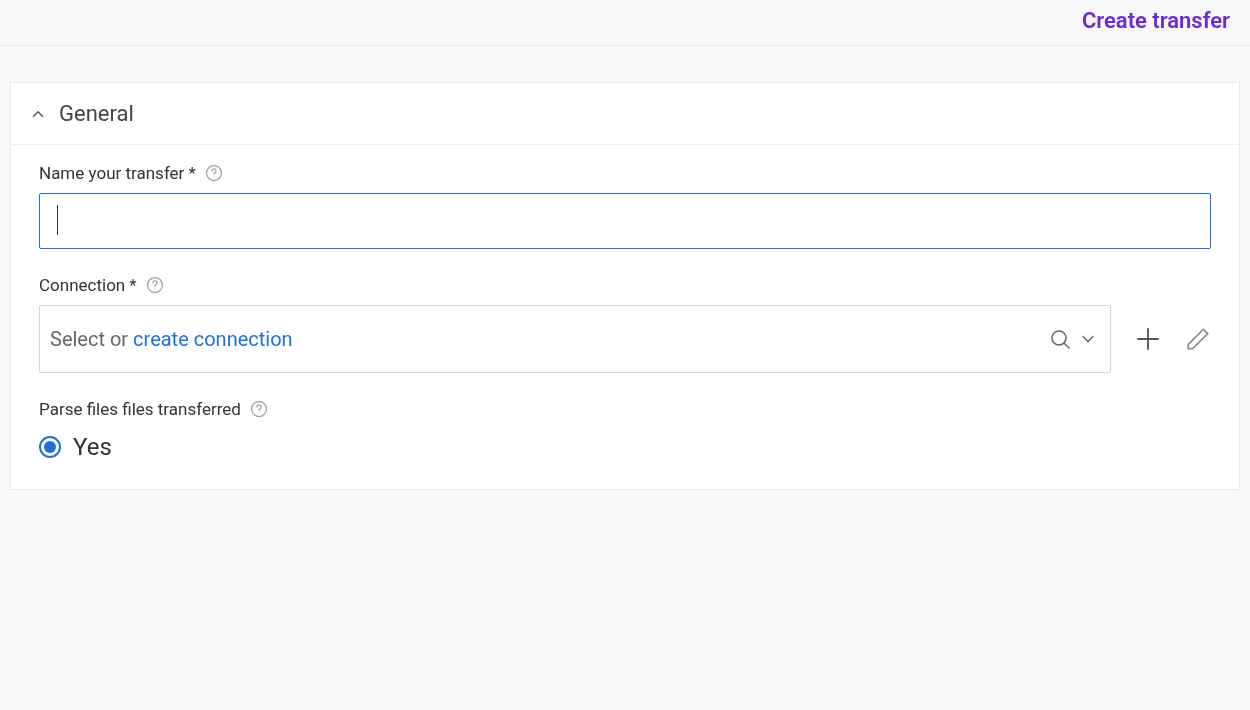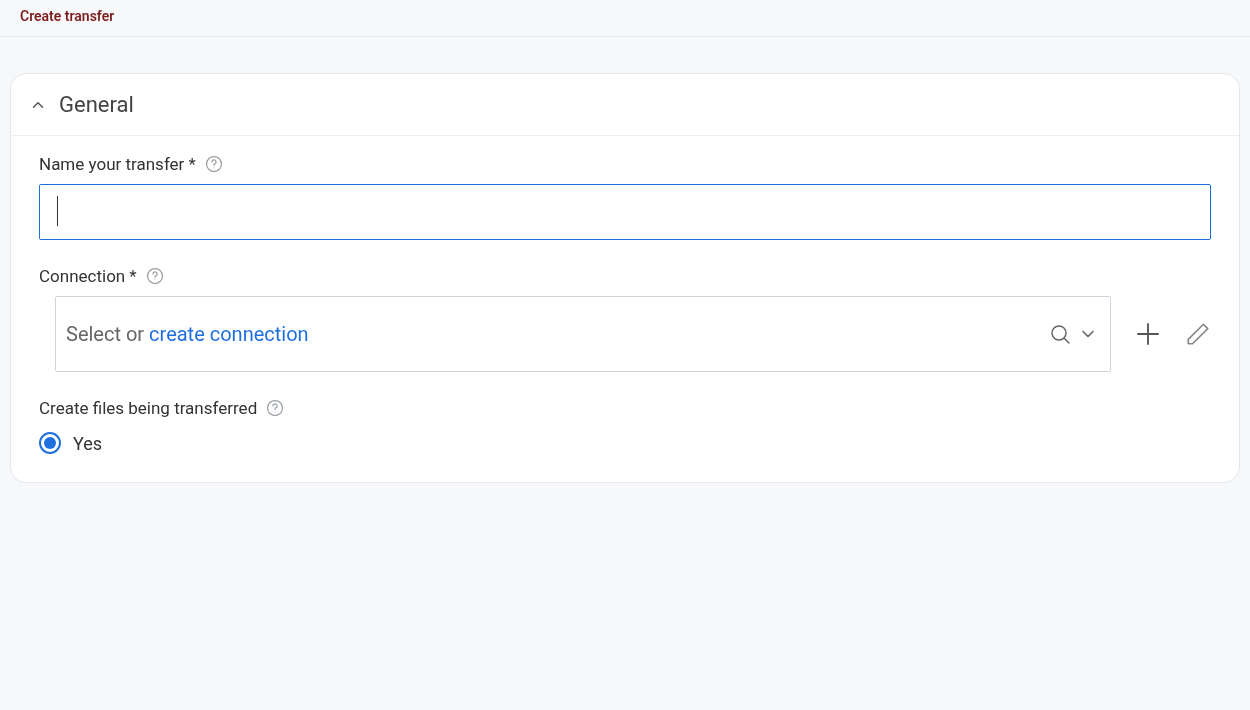--- a/index.html
+++ b/index.html
@@ -14,31 +14,32 @@
       width: 1250px;
       height: 710px;
       overflow: hidden;
     }
     .header {
       padding: 8px 20px 12px 20px;
       border-bottom: 1px solid #e5e7eb;
       background: #f7f8fa;
     }
     .page-title {
-      font-size: 14px;
+      font-size: 22px;
       font-weight: 600;
-      color: #7f1d1d;
+      color: #6d28d9;
+      text-align: right;
     }
     .main {
       padding: 36px 10px 10px 10px;
     }
     .panel {
       background: #fff;
       border: 1px solid #e5e7eb;
-      border-radius: 16px;
+      border-radius: 0;
     }
     .section-header {
       display: flex;
       align-items: center;
       gap: 12px;
       padding: 18px 18px 18px 18px;
       border-bottom: 1px solid #eceef1;
       cursor: pointer;
     }
     .chevron-up-icon {
@@ -109,29 +110,28 @@
     .name-input-wrapper {
       position: relative;
     }
     .connection-row {
       display: flex;
       align-items: center;
       gap: 22px;
     }
     .select-box {
       flex: 1;
-      height: 76px;
+      height: 68px;
       border: 1px solid #d0d5dd;
       border-radius: 2px;
       display: flex;
       align-items: center;
       padding: 0 12px 0 10px;
       background: #fff;
       cursor: pointer;
-      margin-left: 16px;
     }
     .select-placeholder {
       flex: 1;
       font-size: 20px;
       color: #666;
     }
     .select-placeholder .link-part {
       color: #1f6fde;
     }
     .select-right-icons {
@@ -175,21 +175,21 @@
       width: 12px;
       height: 12px;
       border-radius: 50%;
       background: #1f6fde;
       display: none;
     }
     .radio-circle.checked .radio-dot {
       display: block;
     }
     .radio-label {
-      font-size: 18px;
+      font-size: 24px;
       color: #333;
     }
     svg { display: block; }
   </style>
 </head>
 <body>
 
 <div class="header">
   <h1 class="page-title">Create transfer</h1>
 </div>
@@ -267,21 +267,21 @@
           <span class="icon-btn">
             <svg width="26" height="26" viewBox="0 0 24 24" fill="none" stroke="#888" stroke-width="1.5" stroke-linecap="round" stroke-linejoin="round">
               <path d="M17 3l4 4L7 21H3v-4L17 3z"></path>
             </svg>
           </span>
         </div>
       </div>
 
       <div class="field-group">
         <div class="label-row">
-          <span class="field-label">Create files being transferred</span>
+          <span class="field-label">Parse files files transferred</span>
           <span class="help-icon">
             <svg width="20" height="20" viewBox="0 0 24 24" fill="none" stroke="#9aa0a6" stroke-width="1.5">
               <circle cx="12" cy="12" r="9"></circle>
               <path d="M9.5 9.5a2.5 2.5 0 1 1 3.5 2.3c-.8.4-1 .9-1 1.7" stroke-linecap="round"></path>
               <circle cx="12" cy="16.5" r="0.6" fill="#9aa0a6" stroke="none"></circle>
             </svg>
           </span>
         </div>
         <div class="radio-group">
           <label class="radio-row">

